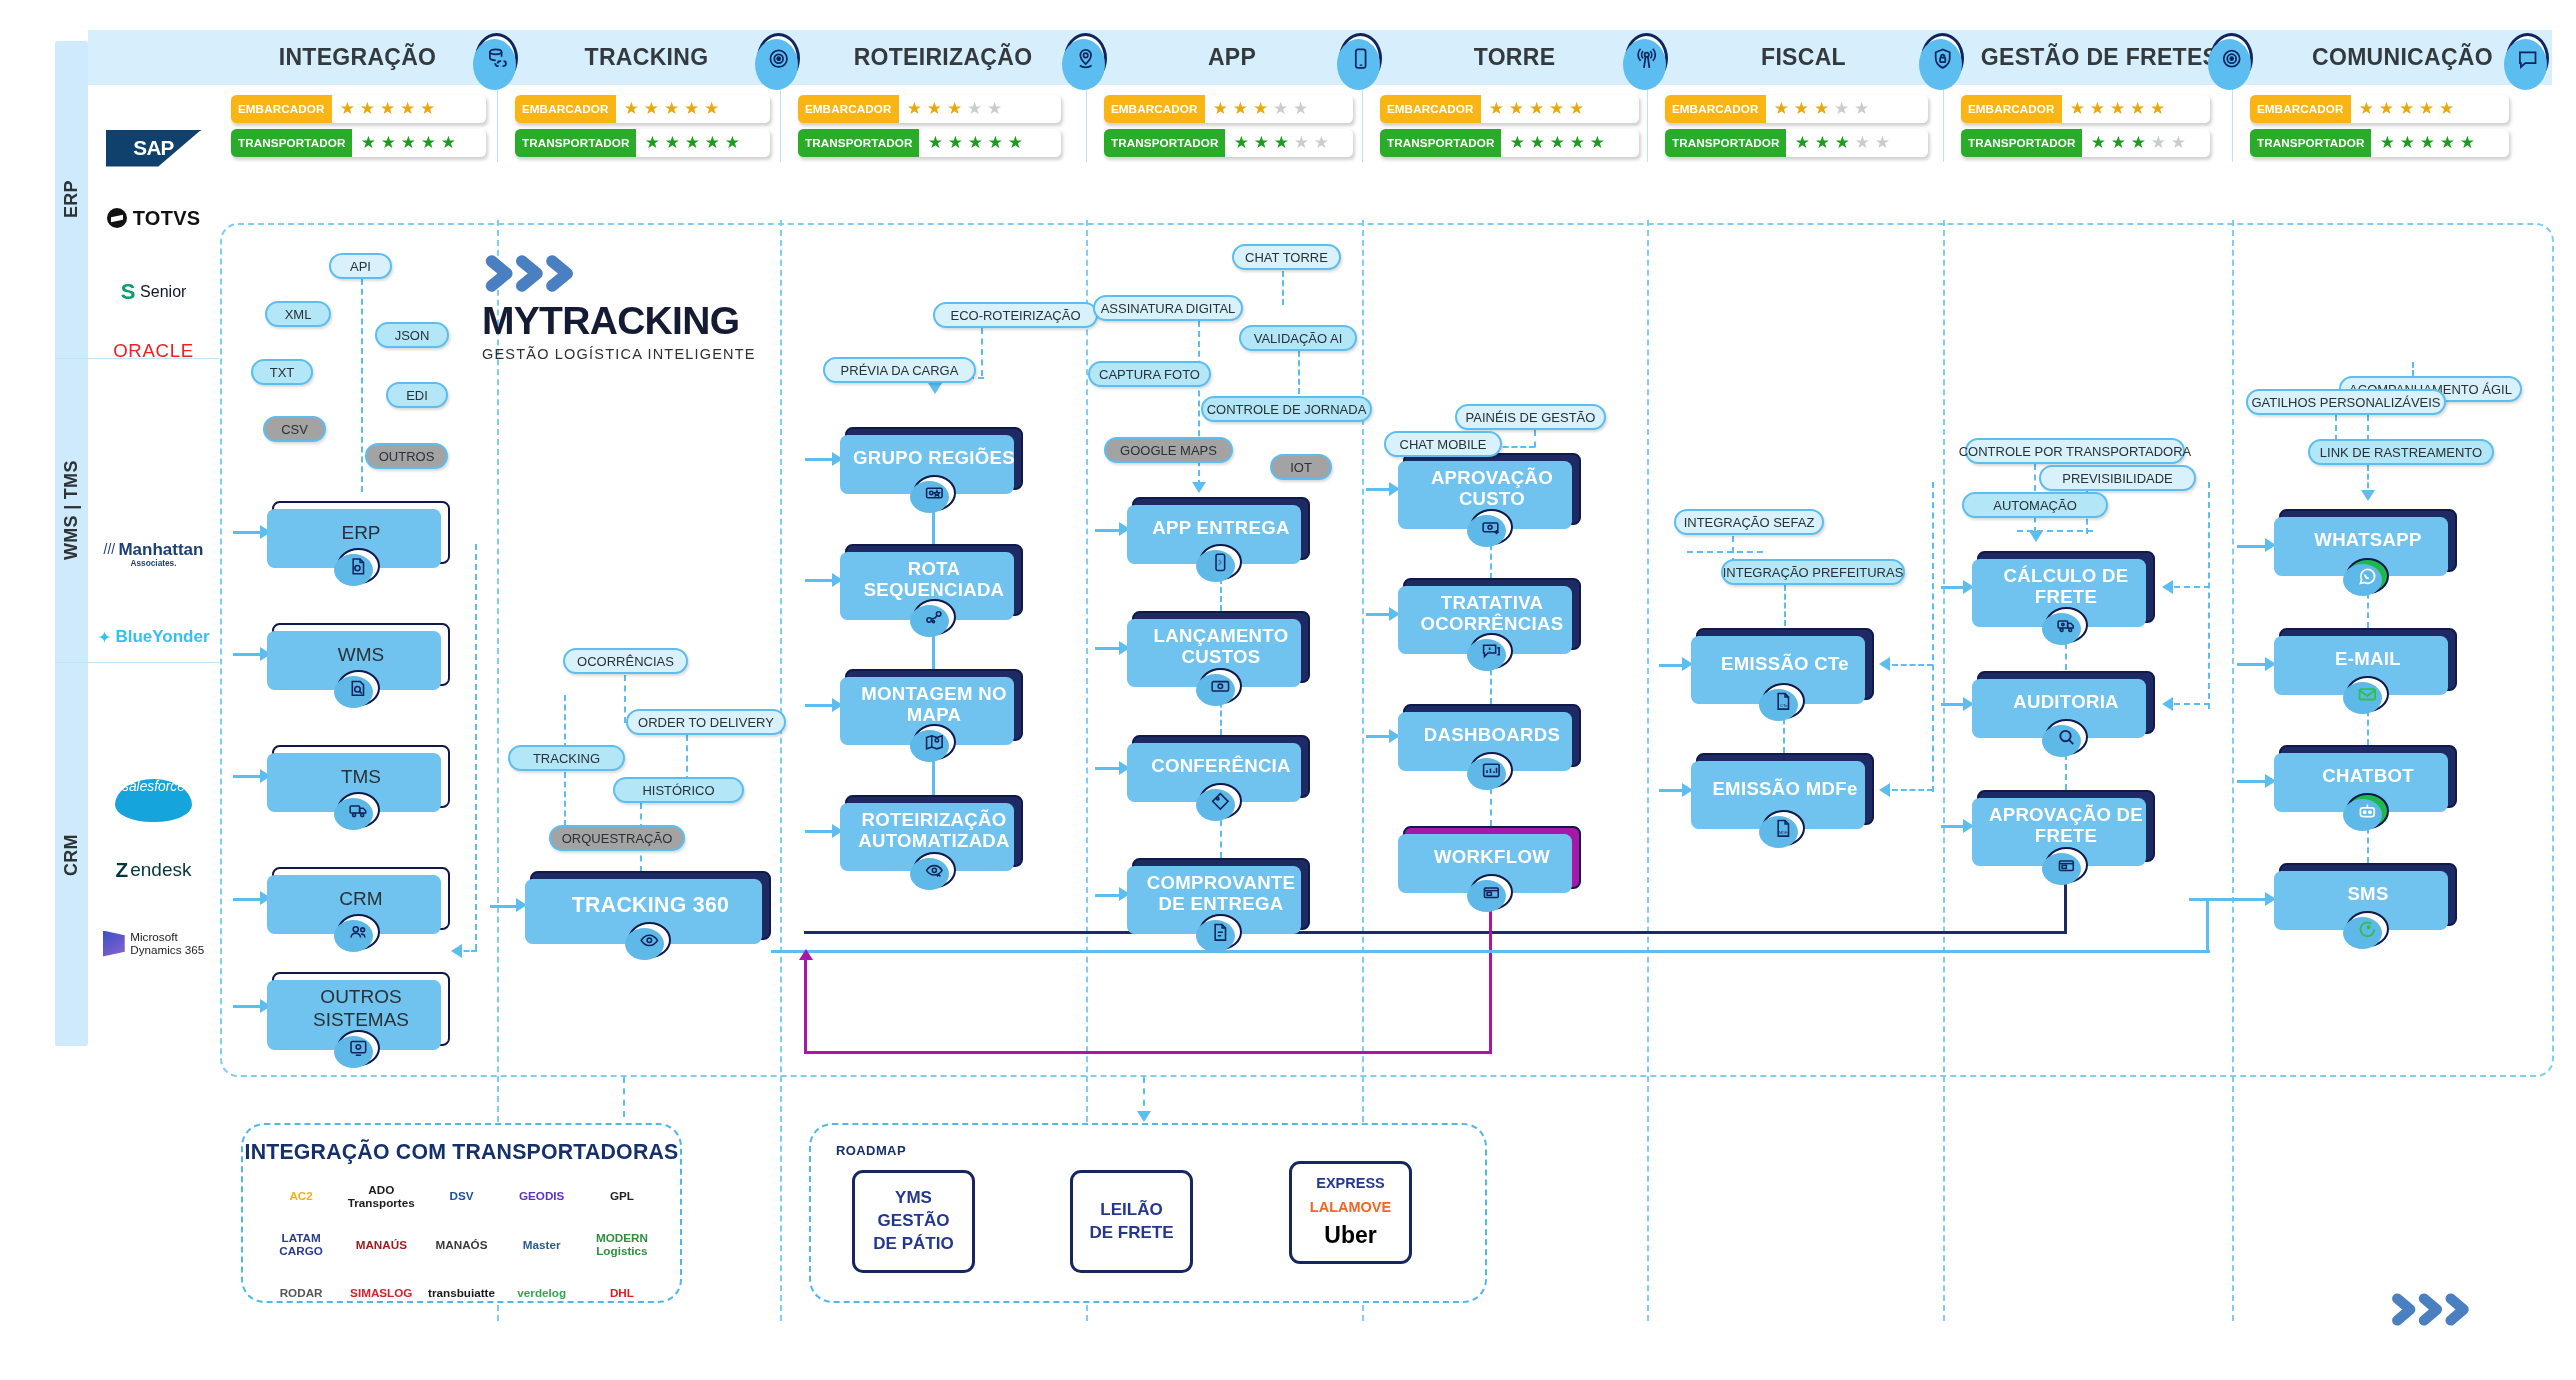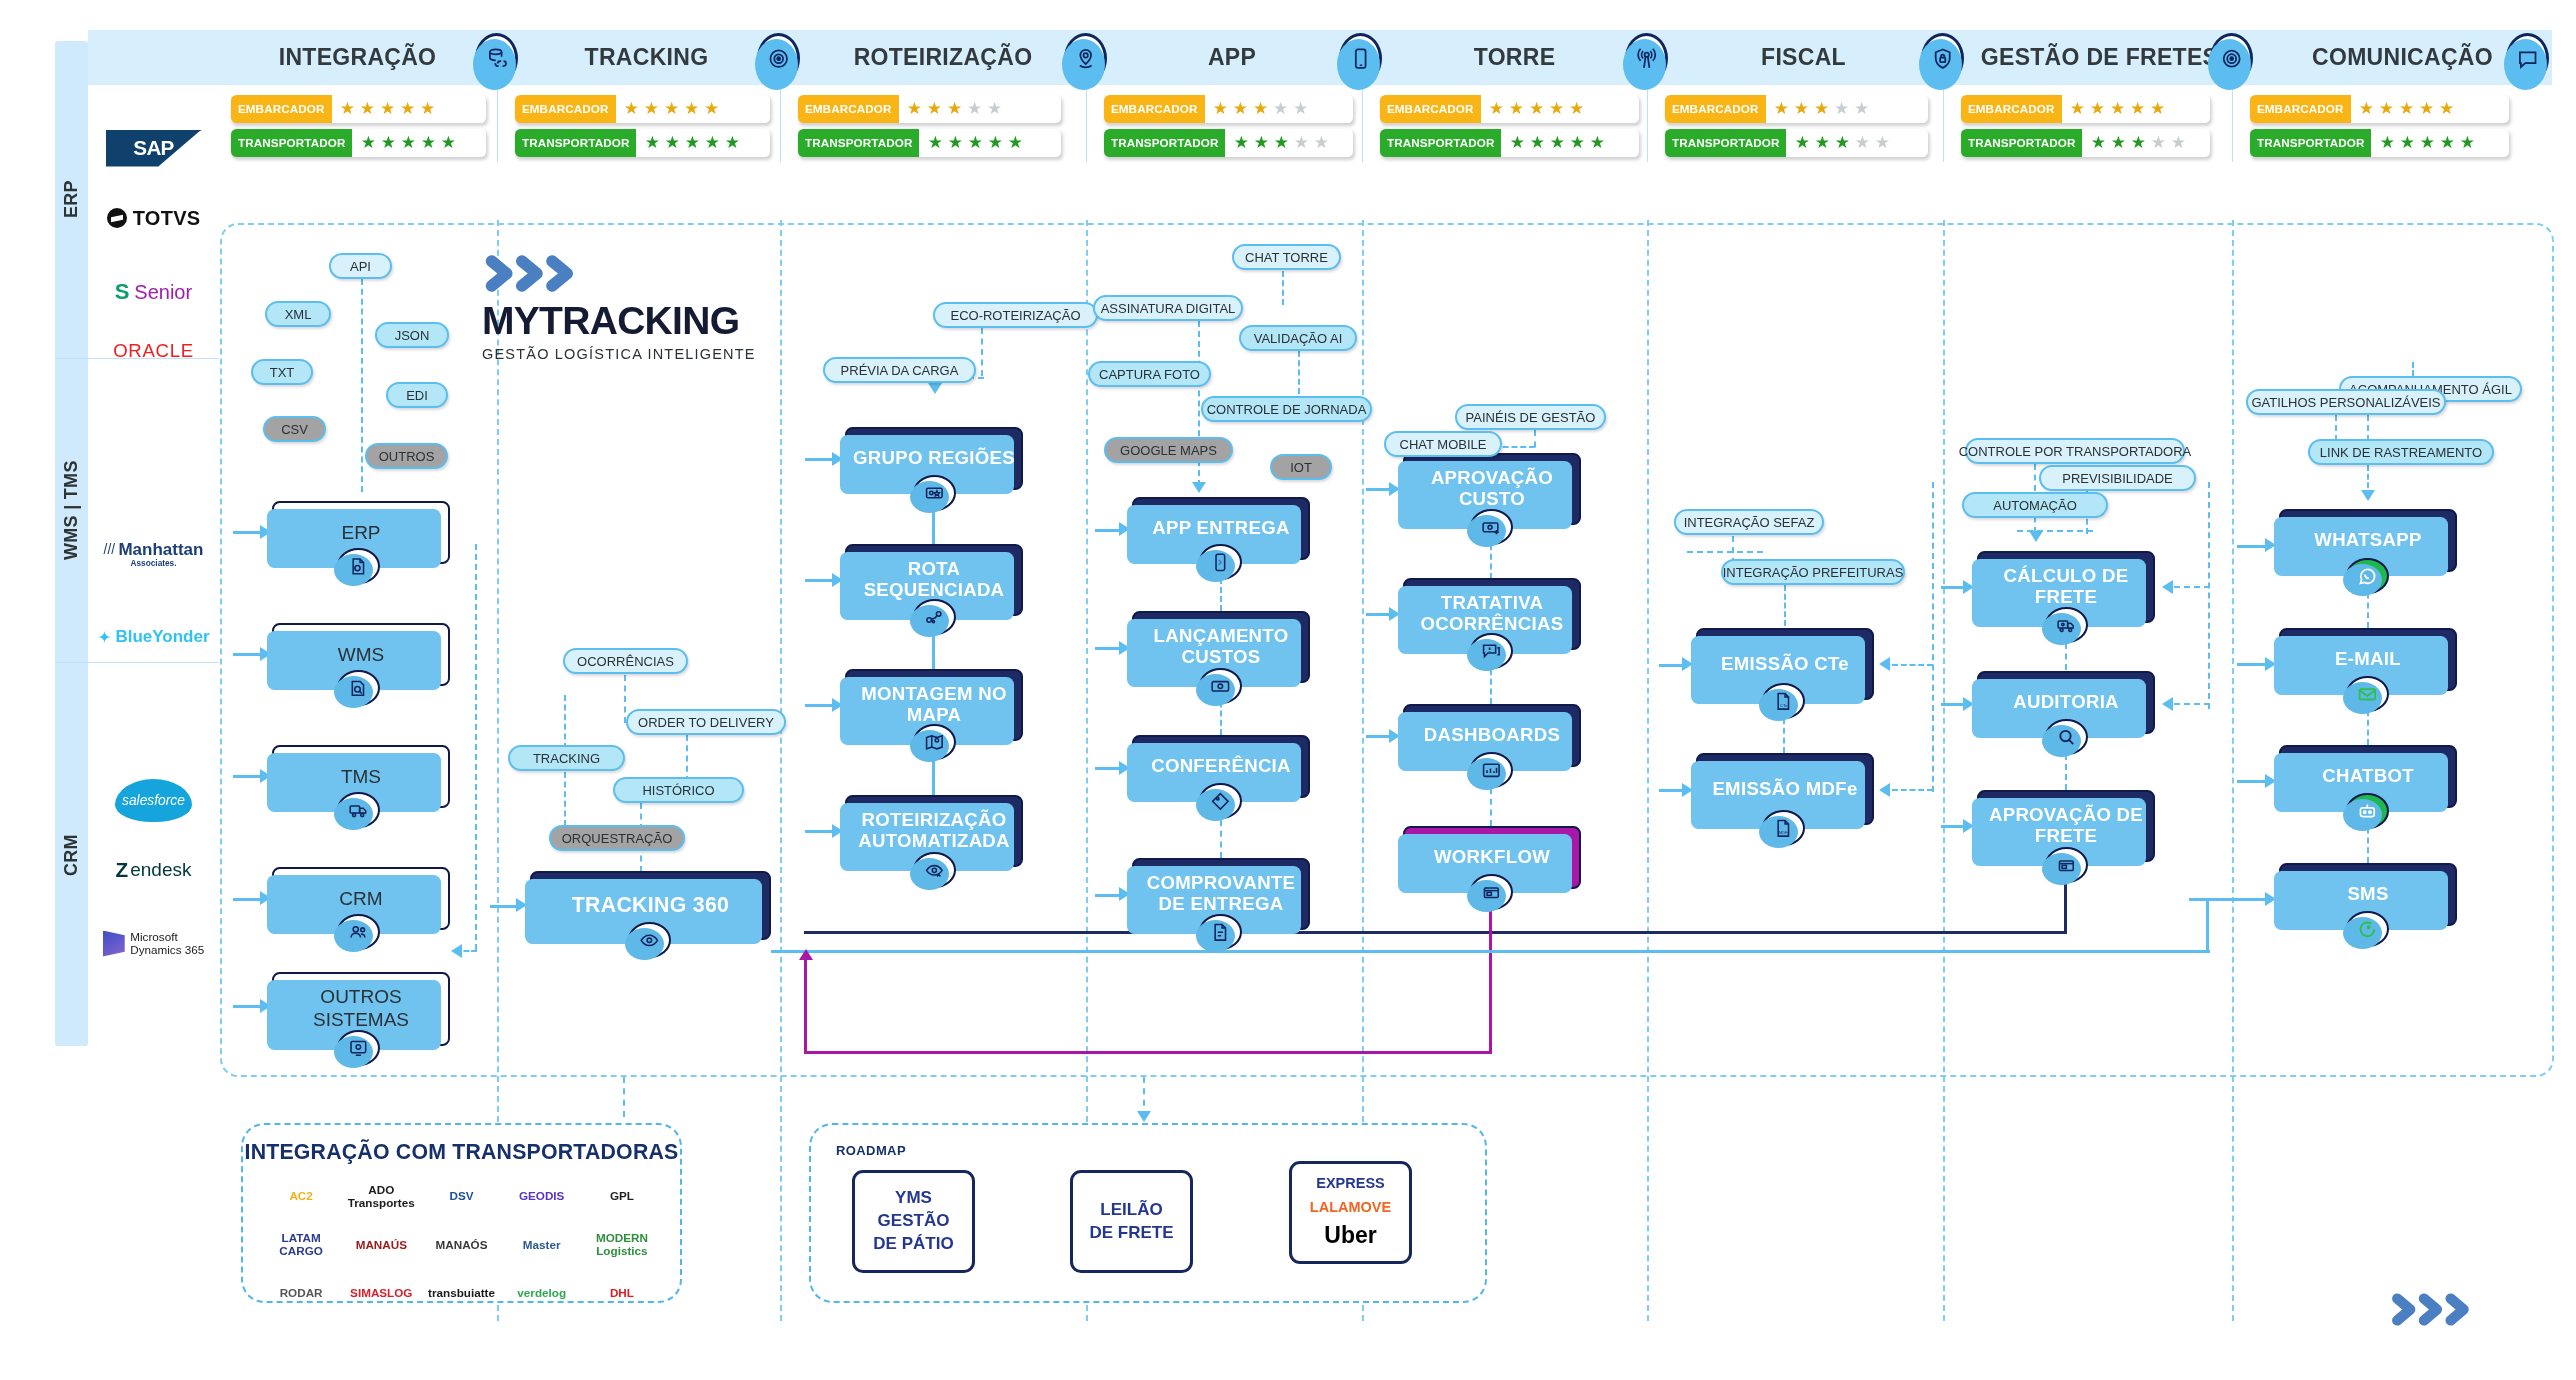--- a/index.html
+++ b/index.html
@@ -156,21 +156,21 @@
       <div style="width:20.7px;height:20.7px;border-radius:50%;background:#111;position:relative;">
         <div style="position:absolute;left:4.1px;top:8.3px;width:12.4px;height:4.8px;background:#fff;transform:skewY(-12deg);"></div>
       </div>
       <span style="font-size:20px;font-weight:bold;color:#111;letter-spacing:0.3px;">TOTVS</span>
     </div>
   </div>
 
   <div class="logo-cell" style="top:268px;height:48px;">
     <div style="display:flex;align-items:center;gap:4.8px;">
       <span style="font-size:22px;color:#0e9b6e;font-weight:bold;">S</span>
-      <span style="font-size:20px;color:#a21caf;">Senior</span>
+      <span style="font-size:16px;color:#0f172a;">Senior</span>
     </div>
   </div>
 
   <div class="logo-cell" style="top:330px;height:41px;">
     <span style="font-size:18.6px;color:#f02020;letter-spacing:0.7px;font-family:'Liberation Sans',sans-serif;">ORACLE</span>
   </div>
 
   <div class="logo-cell" style="top:530px;height:48px;">
     <div style="text-align:center;">
       <div style="display:flex;align-items:center;gap:3.4px;justify-content:center;">
@@ -182,21 +182,21 @@
   </div>
 
   <div class="logo-cell" style="top:613px;height:48px;">
     <div style="display:flex;align-items:center;gap:4.1px;">
       <span style="color:#30c3f0;font-size:16.5px;">✦</span>
       <span style="font-size:17px;font-weight:bold;color:#30c3f0;">BlueYonder</span>
     </div>
   </div>
 
   <div class="logo-cell" style="top:770px;height:61px;">
-    <div style="width:77px;height:43px;background:#16a4dd;border-radius:50% 50% 48% 48%/60% 60% 40% 40%;display:flex;align-items:center;justify-content:center;">
+    <div style="width:77px;height:43px;background:#16a4dd;border-radius:50% 50% 48% 48%/60% 60% 40% 40%;display:flex;justify-content:center;">
       <span style="color:#fff;font-size:13.8px;font-style:italic;">salesforce</span>
     </div>
   </div>
 
   <div class="logo-cell" style="top:847px;height:45px;">
     <div style="display:flex;align-items:center;gap:2.1px;">
       <span style="color:#03363d;font-size:20.7px;font-weight:bold;">Z</span>
       <span style="font-size:19px;color:#03363d;">endesk</span>
     </div>
   </div>

